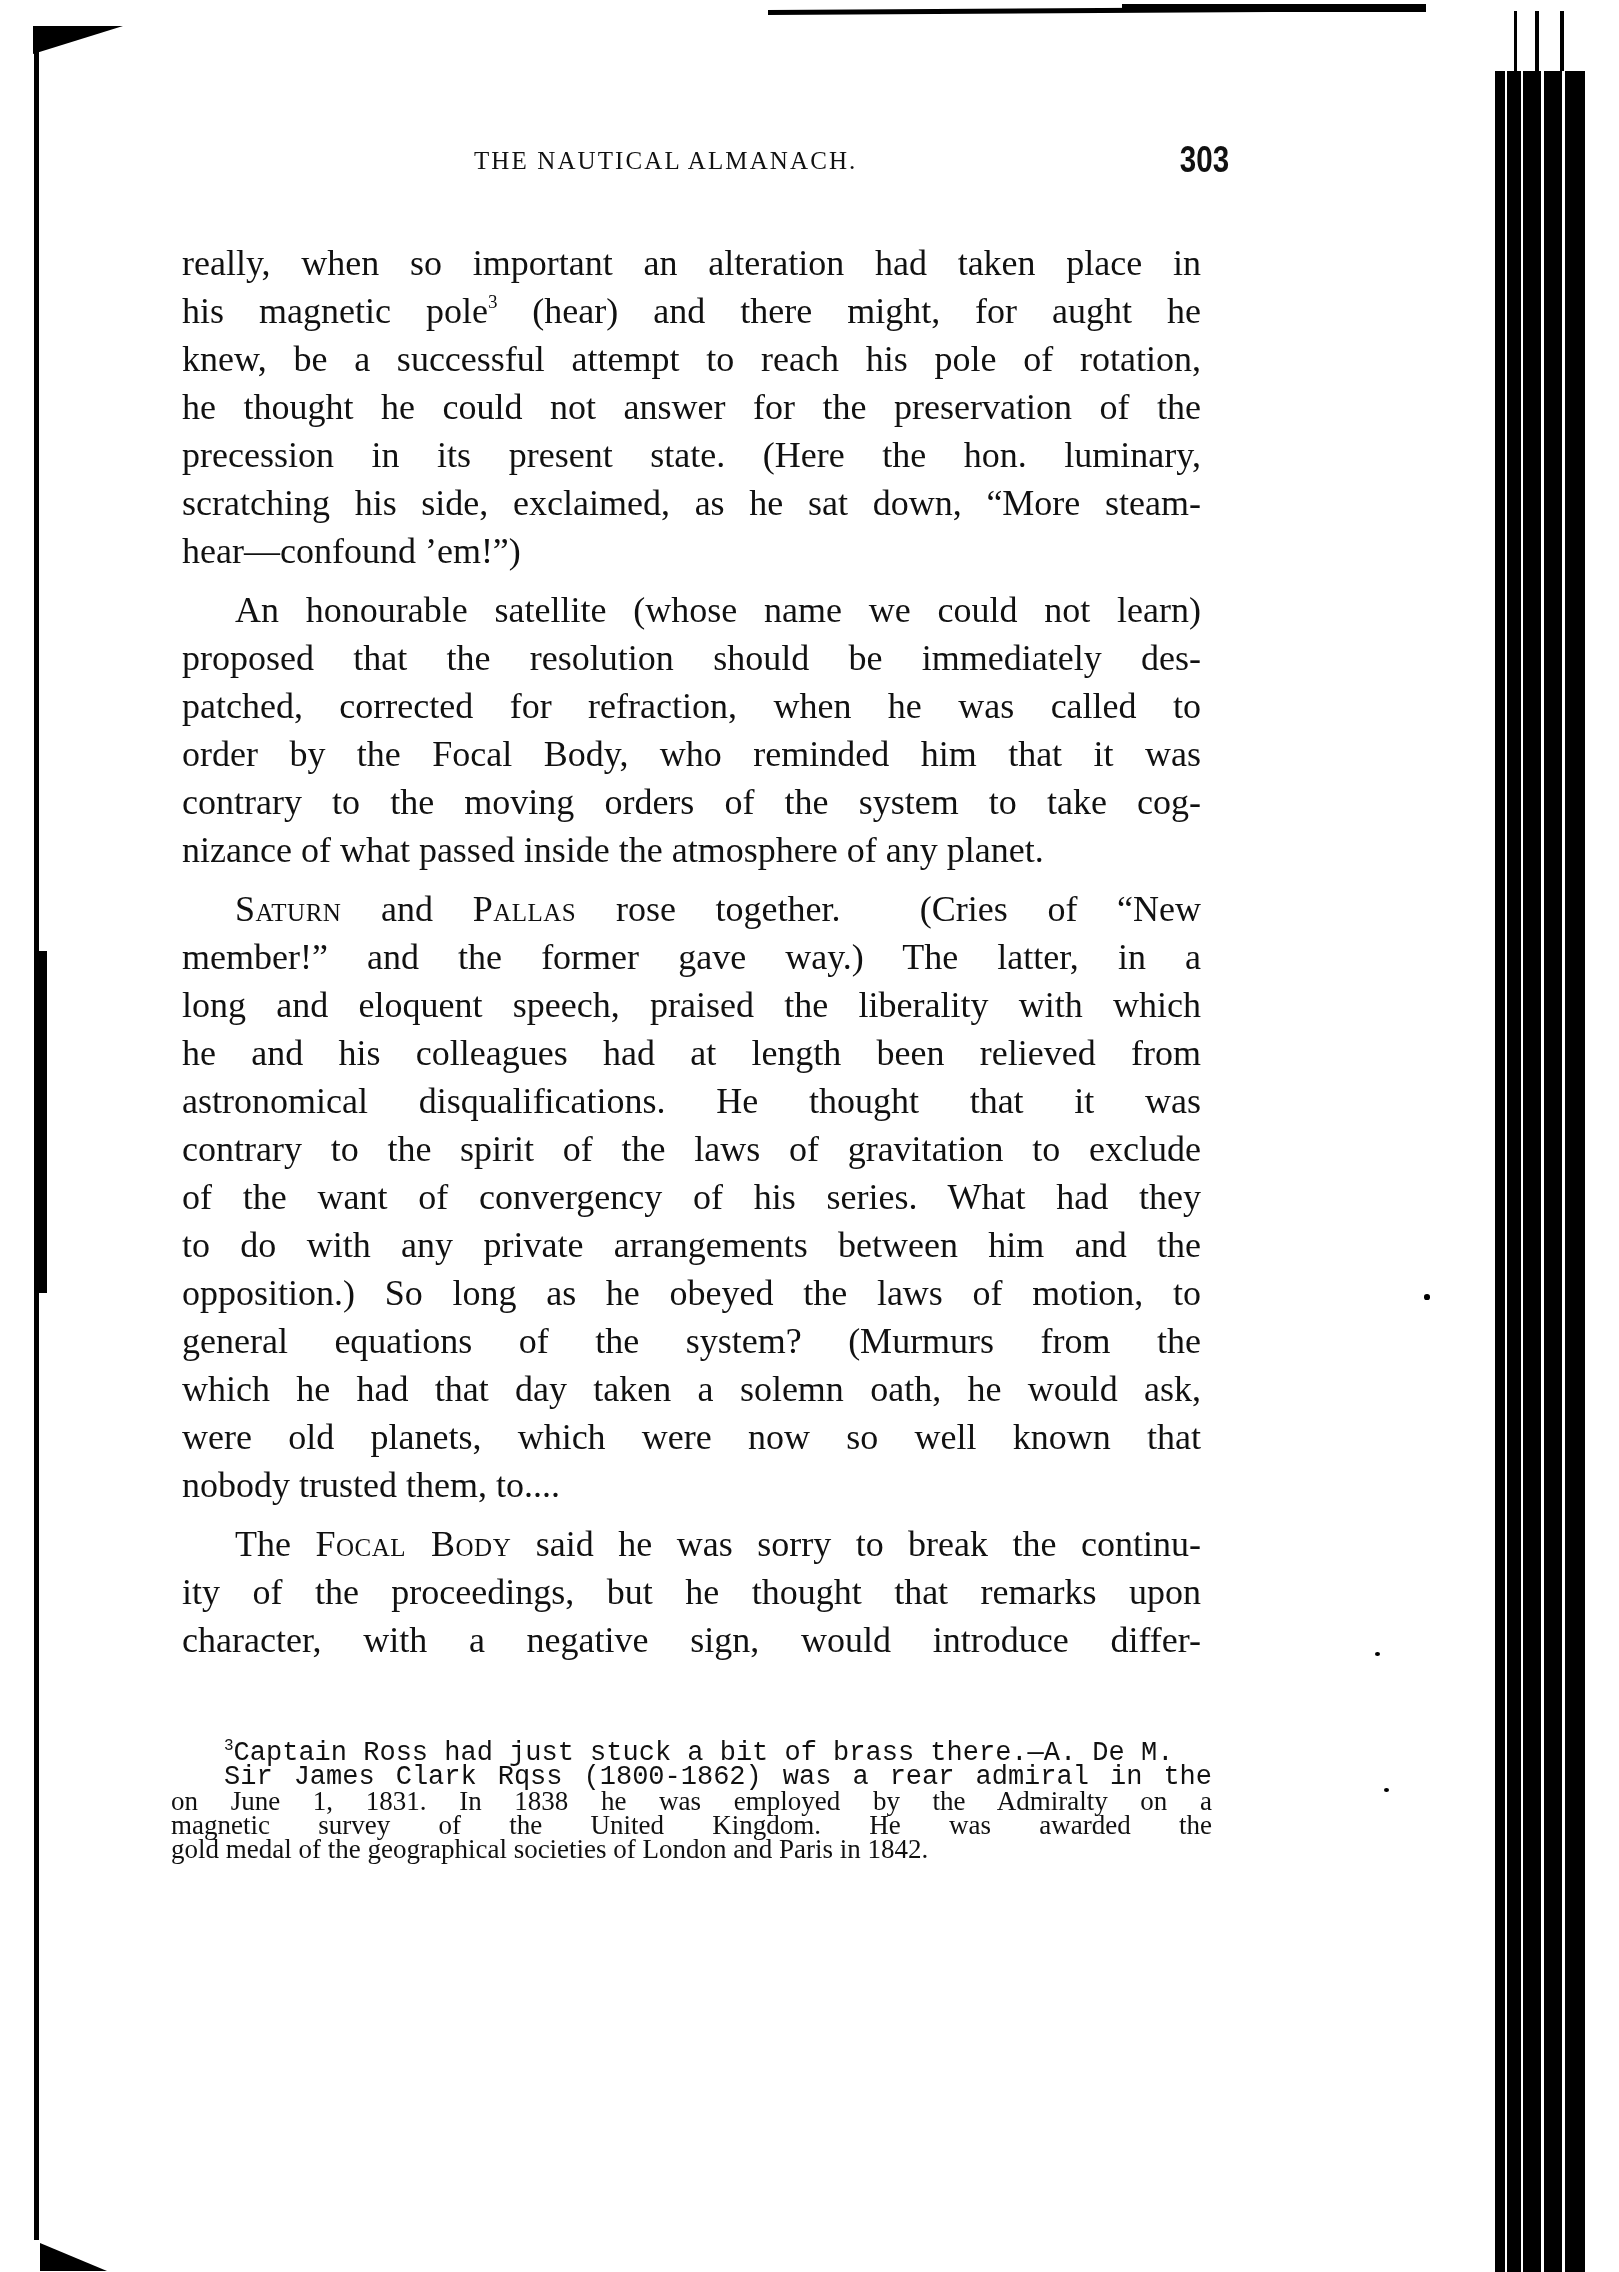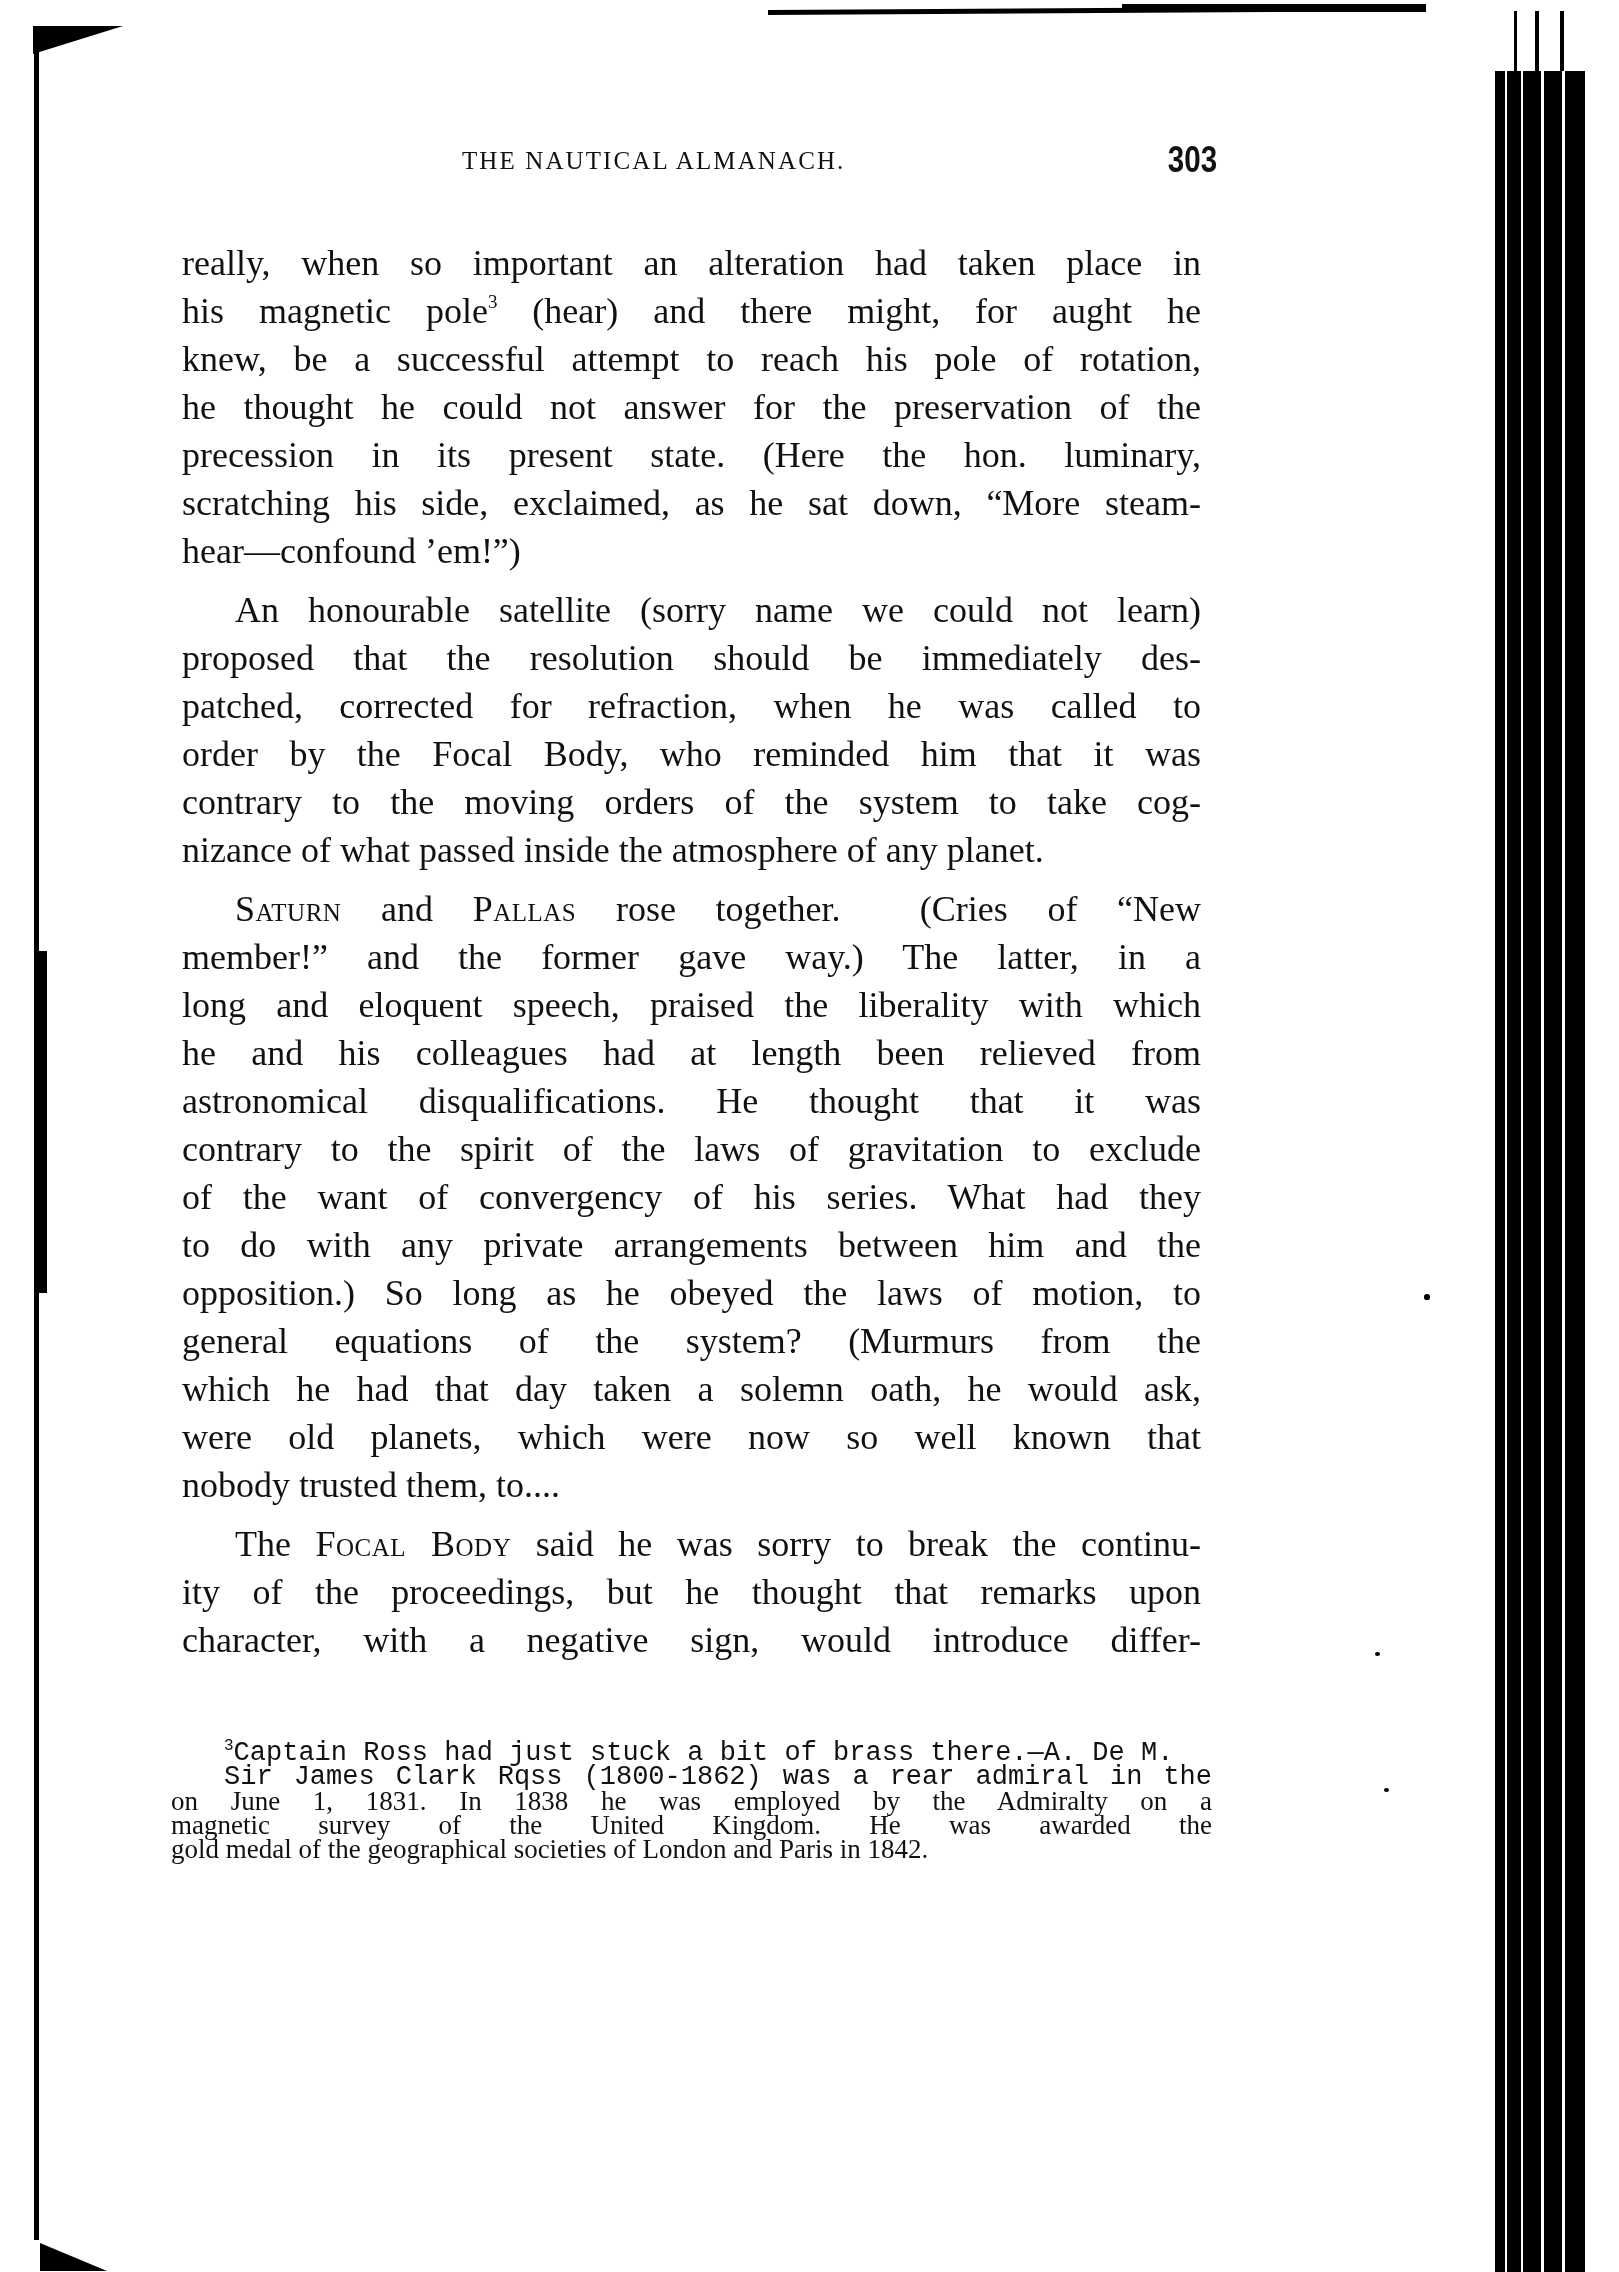--- a/index.html
+++ b/index.html
@@ -16,21 +16,21 @@
     .top-rule { position: absolute; left: 768px; top: 9.5px; width: 656px; height: 4.8px; background: #000;
       transform: skewY(-0.35deg); transform-origin: left; }
     .top-rule-thick { position: absolute; left: 1122px; top: 3.8px; width: 304px; height: 8.6px; background: #000; }
     .binding { position: absolute; left: 1495px; top: 71px; width: 90px; height: 2201px;
       background: repeating-linear-gradient(90deg, #000 0, #000 10.5px, #fff 10.5px, #fff 12.4px, #000 12.4px, #000 26px, #fff 26px, #fff 28.5px, #000 28.5px, #000 46px, #fff 46px, #fff 49px, #000 49px, #000 67px, #fff 67px, #fff 70px, #000 70px, #000 90px); }
     .binding-top { position: absolute; left: 1503px; top: 11.4px; width: 76px; height: 62px;
       background: repeating-linear-gradient(90deg, #fff 0, #fff 11.4px, #000 11.4px, #000 14.3px, #fff 14.3px, #fff 32px, #000 32px, #000 36px, #fff 36px, #fff 57px, #000 57px, #000 61px, #fff 61px, #fff 76px); }
     .speck { position: absolute; width: 5.7px; height: 5.7px; border-radius: 50%; background: #000; }
 
     
-    .running-head { position: absolute; top: 143px; left: 462px; width: 761px; height: 38px; }
+    .running-head { position: absolute; top: 143px; left: 474px; width: 761px; height: 38px; }
     .running-title { position: absolute; left: 0; top: 3.8px; font-family: "Liberation Serif", serif;
       font-size: 25px; letter-spacing: 2.1px; color: #111; }
     .page-number { position: absolute; right: 5.7px; top: -3.8px; font-family: "Liberation Sans", sans-serif;
       font-size: 36px; font-weight: bold; color: #111; transform: scaleX(0.82); transform-origin: right; }
 
     
     .body-text { position: absolute; left: 171px; top: 228px; width: 1041px;
       font-family: "Liberation Serif", serif; font-size: 36px; line-height: 48px; color: #111; }
     .para { margin: 11px; text-align: justify; text-align-last: justify; }
     .para .ln { display: block; text-align: justify; text-align-last: justify; white-space: nowrap; }
@@ -74,21 +74,21 @@
       <span class="ln">really, when so important an alteration had taken place in</span>
       <span class="ln"><span>his magnetic pole</span><sup class="fn">3</sup><span> (hear) and there might, for aught he</span></span>
       <span class="ln">knew, be a successful attempt to reach his pole of rotation,</span>
       <span class="ln">he thought he could not answer for the preservation of the</span>
       <span class="ln">precession in its present state.  (Here the hon. luminary,</span>
       <span class="ln">scratching his side, exclaimed, as he sat down, “More steam-</span>
       <span class="ln last">hear—confound ’em!”)</span>
     </div>
 
     <div class="para">
-      <span class="ln indent">An honourable satellite (sorry name we could not learn)</span>
+      <span class="ln indent">An honourable satellite (whose name we could not learn)</span>
       <span class="ln">proposed that the resolution should be immediately des-</span>
       <span class="ln">patched, corrected for refraction, when he was called to</span>
       <span class="ln">order by the Focal Body, who reminded him that it was</span>
       <span class="ln">contrary to the moving orders of the system to take cog-</span>
       <span class="ln last">nizance of what passed inside the atmosphere of any planet.</span>
     </div>
 
     <div class="para">
       <span class="ln indent"><span class="sc">Saturn</span><span style="white-space:pre"> and </span><span class="sc">Pallas</span><span style="white-space:pre"> rose together.  (Cries of “New</span></span>
       <span class="ln">member!” and the former gave way.)  The latter, in a</span>

